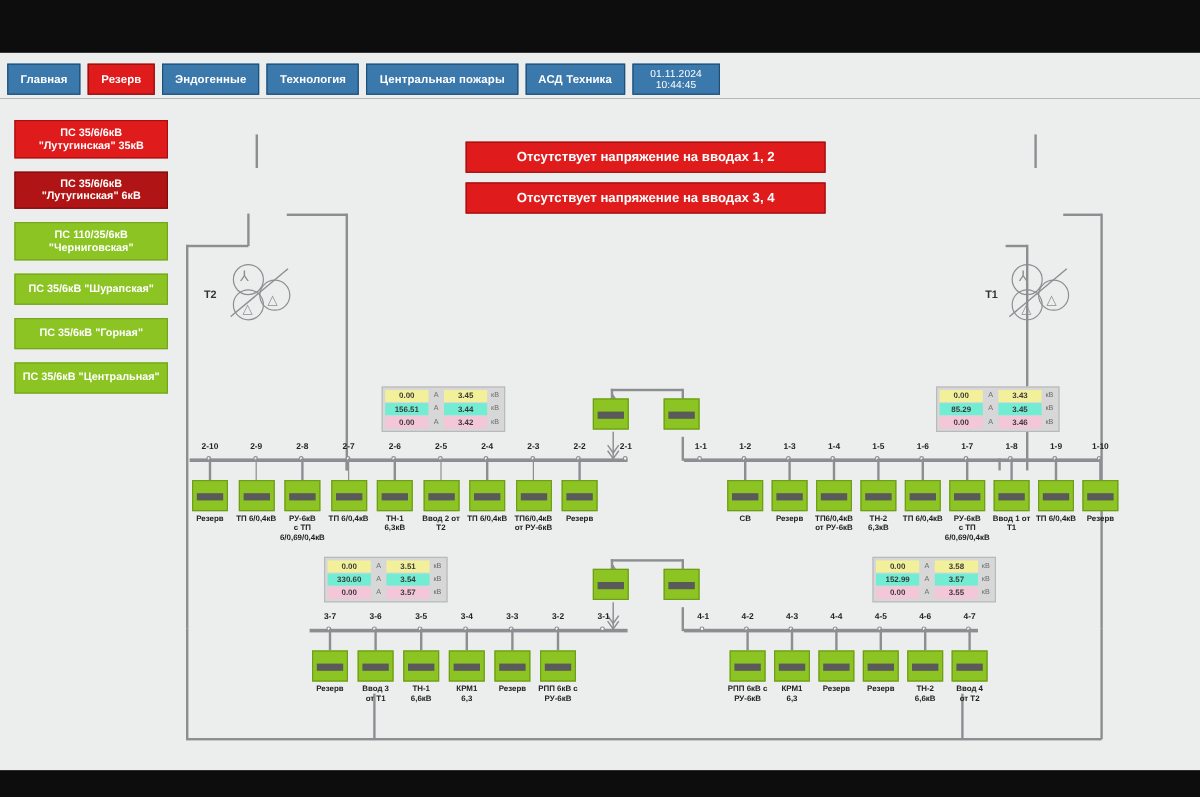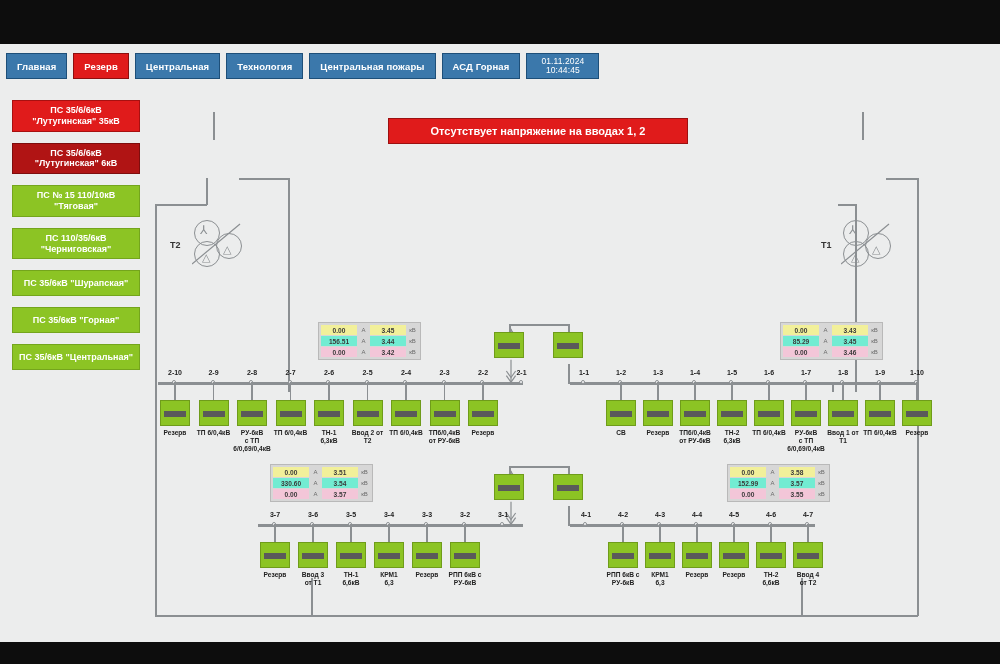--- a/index.html
+++ b/index.html
@@ -130,66 +130,66 @@
   <div class="nav-strip-top"></div>
 
   <div class="navbar" id="navbar">
       <div class="navbtn">
         <span>Главная</span>
       </div>
       <div class="navbtn red">
         <span>Резерв</span>
       </div>
       <div class="navbtn">
-        <span>Центральная</span>
+        <span>Эндогенные</span>
       </div>
       <div class="navbtn">
         <span>Технология</span>
       </div>
       <div class="navbtn">
         <span>Центральная пожары</span>
       </div>
       <div class="navbtn">
-        <span>АСД Горная</span>
+        <span>АСД Техника</span>
       </div>
       <div class="navbtn clock">
         <span>01.11.2024</span>
         <span>10:44:45</span>
       </div>
     </div>
 
   <div class="stage">
 
     <div class="sidebar" id="sidebar">
         <div class="sidebtn red">
           <div><span>ПС 35/6/6кВ</span><span class="l2">"Лутугинская" 35кВ</span></div>
         </div>
         <div class="sidebtn darkred">
           <div><span>ПС 35/6/6кВ</span><span class="l2">"Лутугинская" 6кВ</span></div>
         </div>
         <div class="sidebtn">
-          <div><span>ПС № 15 110/10кВ</span><span class="l2">"Тяговая"</span></div>
-        </div>
-        <div class="sidebtn">
           <div><span>ПС 110/35/6кВ</span><span class="l2">"Черниговская"</span></div>
         </div>
         <div class="sidebtn">
           <div><span>ПС 35/6кВ "Шурапская"</span></div>
         </div>
         <div class="sidebtn">
           <div><span>ПС 35/6кВ "Горная"</span></div>
         </div>
         <div class="sidebtn">
           <div><span>ПС 35/6кВ "Центральная"</span></div>
         </div>
       </div>
 
     <div class="alarms" id="alarms">
         <div class="alarm">
           <span>Отсутствует напряжение на вводах 1, 2</span>
+        </div>
+        <div class="alarm">
+          <span>Отсутствует напряжение на вводах 3, 4</span>
         </div>
       </div>
 
     <div class="wire v" style="left:213px; top:30px; height:28px;"></div>
     <div class="wire v" style="left:155px; top:122px; height:320px;"></div>
     <div class="wire h" style="left:155px; top:122px; width:52px;"></div>
     <div class="wire v" style="left:206px; top:96px; height:27px;"></div>
     <div class="wire h" style="left:239px; top:96px; width:50px;"></div>
     <div class="wire v" style="left:288px; top:96px; height:214px;"></div>
 

